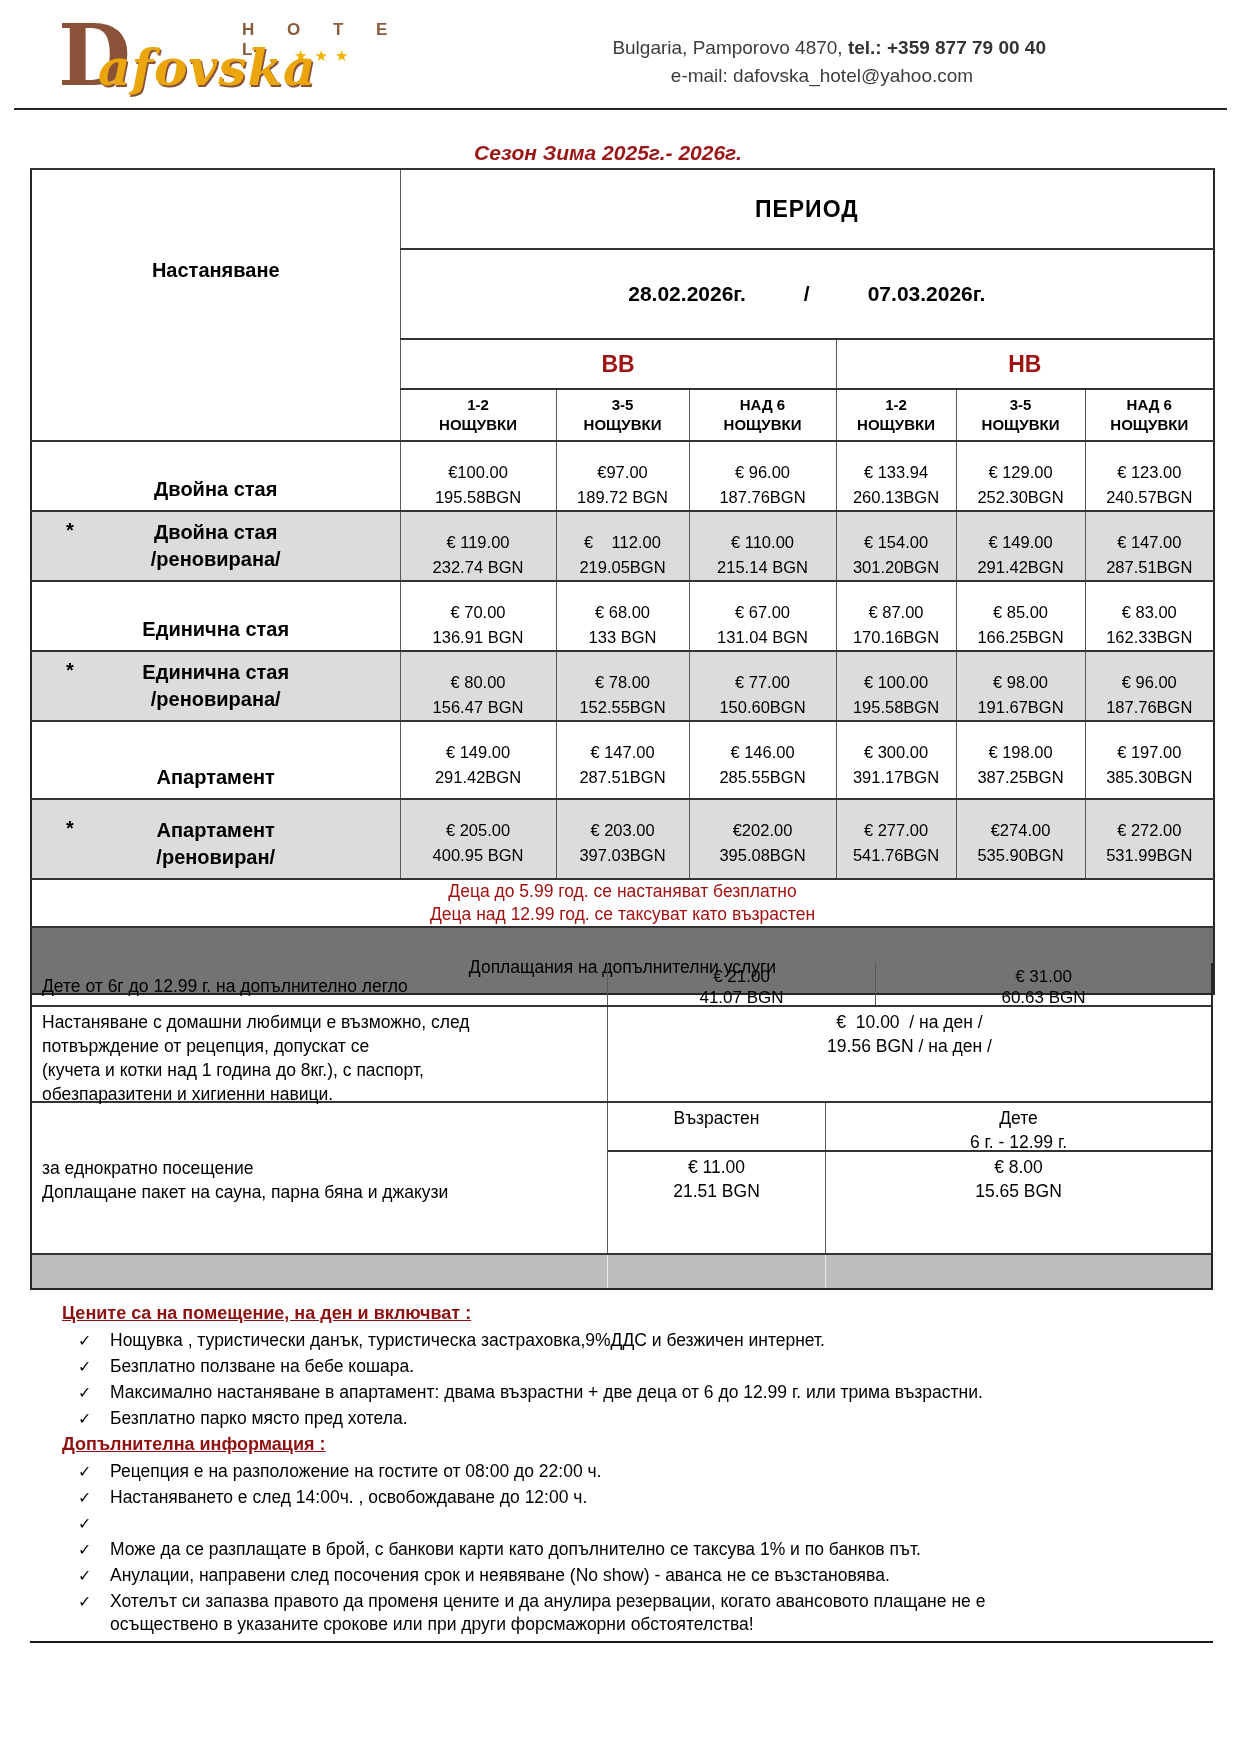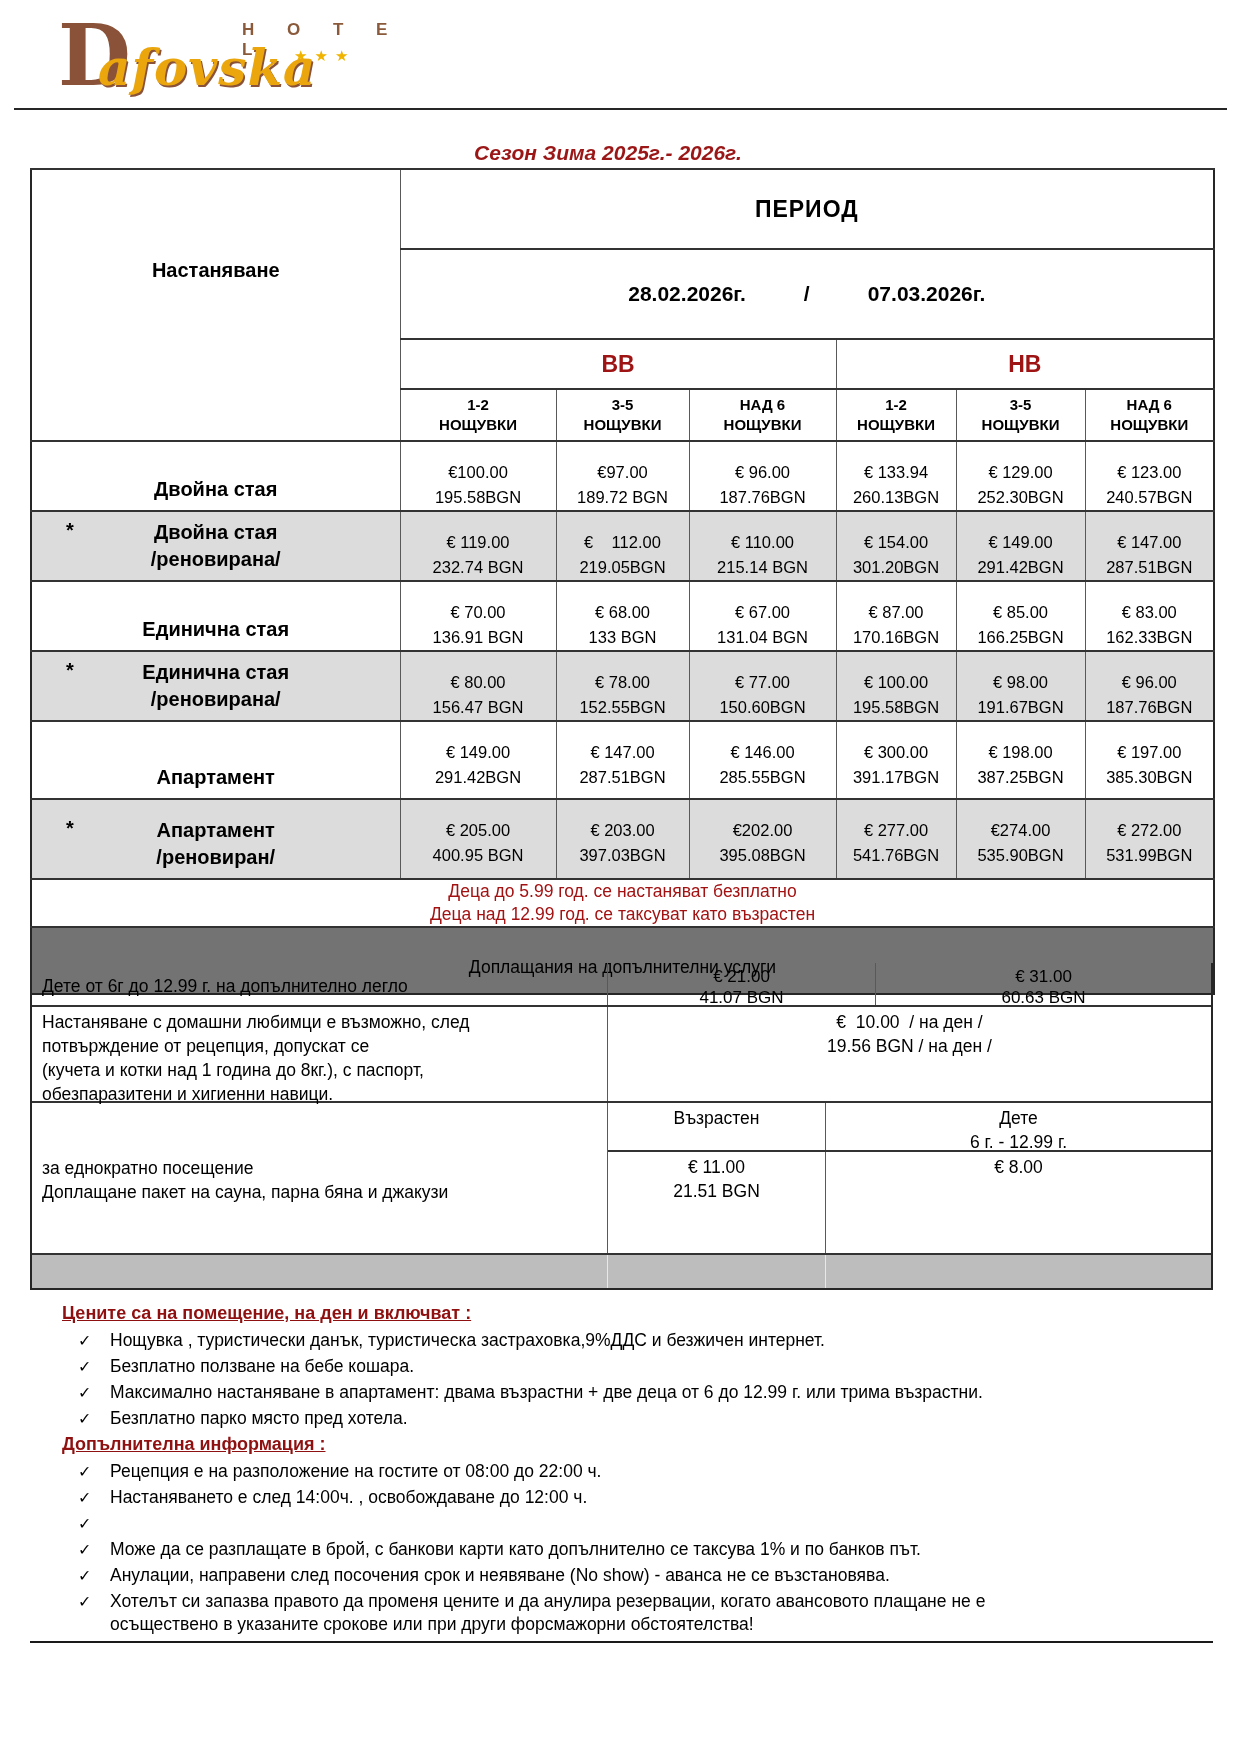--- a/index.html
+++ b/index.html
@@ -83,20 +83,24 @@
 <body>
 
 <div class="page">
 
   <div class="logo">
     <span class="logo-hotel">H O T E L</span>
     <span class="logo-stars">★★★</span>
     <span class="logo-d">D</span>
     <span class="logo-script">afovska</span>
   </div>
+  <div class="contact">
+    <div class="l1"><span>Bulgaria, Pamporovo 4870, </span><b>tel.: +359 877 79 00 40</b></div>
+    <div class="l2">e-mail: dafovska_hotel@yahoo.com</div>
+  </div>
   <div class="header-rule"></div>
 
   <div class="doc-title">Сезон Зима 2025г.- 2026г.</div>
 
   <table class="main-table">
     <colgroup>
       <col style="width:369px">
         <col style="width:156px">
         <col style="width:133px">
         <col style="width:147px">
@@ -389,20 +393,21 @@
             <span>6 г. - 12.99 г.</span>
           </div>
         </div>
         <div class="x-subprice">
           <div class="xp col-adult">
             <span>€ 11.00</span>
             <span>21.51 BGN</span>
           </div>
           <div class="xp col-child">
             <span>€ 8.00</span>
+            <span>15.65 BGN</span>
           </div>
         </div>
       </div>
     </div>
     <div class="xrow xr4">
       <div class="g1"></div>
       <div class="g2"></div>
       <div class="g3"></div>
     </div>
   </div>

